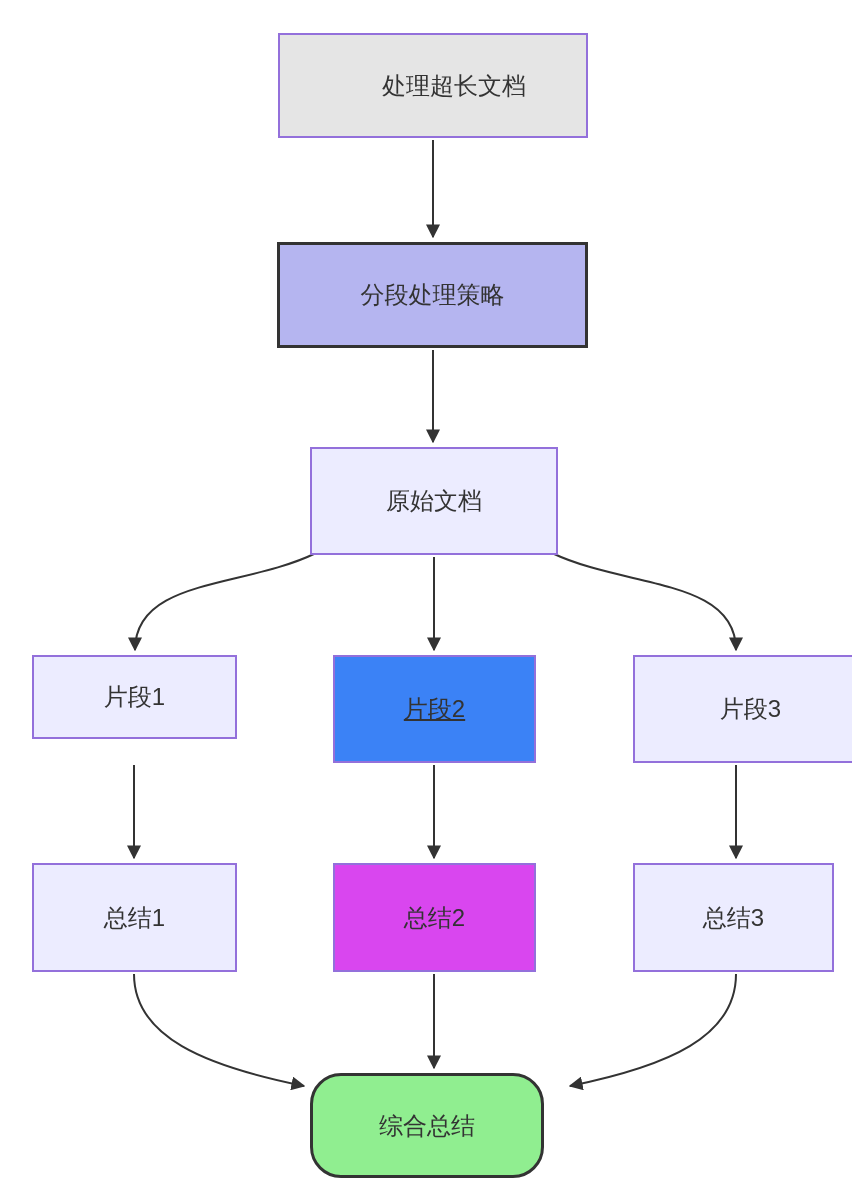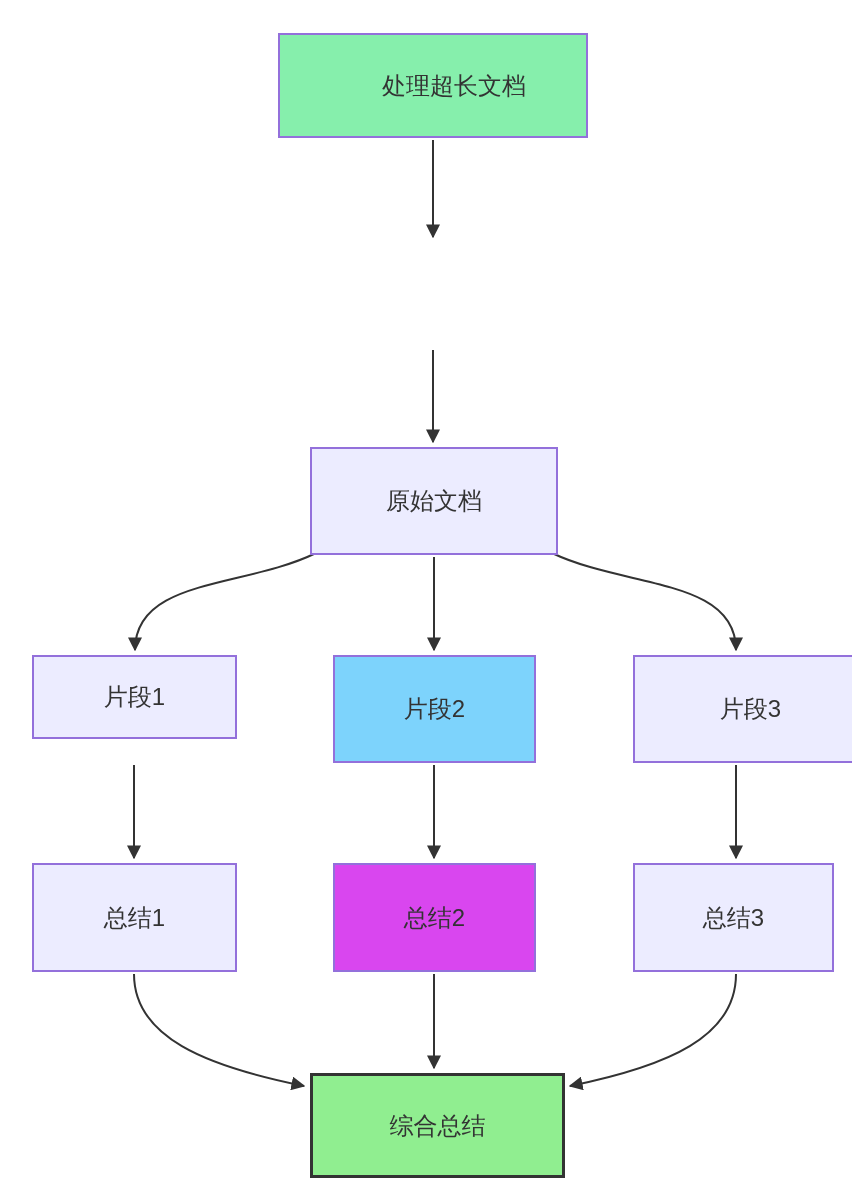--- a/index.html
+++ b/index.html
@@ -47,21 +47,21 @@
   
   .n-a {left:278px;top:33px;  width:310px;height:105px;}
   .n-b {left:277px;top:242px; width:311px;height:106px;}
   .n-c {left:310px;top:447px; width:248px;height:108px;}
   .n-d1{left:32px; top:655px; width:205px;height:84px;}
   .n-d2{left:333px;top:655px; width:203px;height:108px;}
   .n-d3{left:633px;top:655px; width:235px;height:108px;}
   .n-e1{left:32px; top:863px; width:205px;height:109px;text-align:right;}
   .n-e2{left:333px;top:863px; width:203px;height:109px;}
   .n-e3{left:633px;top:863px; width:201px;height:109px;}
-  .n-f {left:310px;top:1073px;width:255px;height:105px;}
+  .n-f {left:310px;top:1073px;width:234px;height:105px;border-radius:31px;}
 </style>
 </head>
 <body style="background: rgb(255, 255, 255);">
 
 <div class="canvas">
 
   <svg class="edges-layer" viewBox="0 0 852 1196" xmlns="http://www.w3.org/2000/svg">
     <defs>
       <marker id="arrow" viewBox="0 0 10 10" refX="9" refY="5" markerWidth="7" markerHeight="7" orient="auto-start-reverse">
         <path class="arrowhead" d="M0,0 L10,5 L0,10 z"></path>
@@ -73,28 +73,29 @@
     <path class="edge" d="M434,557 L434,650" marker-end="url(#arrow)"></path>
     <path class="edge" d="M552,553 C625,588 736,578 736,650" marker-end="url(#arrow)"></path>
     <path class="edge" d="M134,765 L134,858" marker-end="url(#arrow)"></path>
     <path class="edge" d="M434,765 L434,858" marker-end="url(#arrow)"></path>
     <path class="edge" d="M736,765 L736,858" marker-end="url(#arrow)"></path>
     <path class="edge" d="M134,974 C134,1037 205,1066 304,1086" marker-end="url(#arrow)"></path>
     <path class="edge" d="M434,974 L434,1068" marker-end="url(#arrow)"></path>
     <path class="edge" d="M736,974 C736,1037 668,1066 570,1086" marker-end="url(#arrow)"></path>
   </svg>
 
-  <div class="node node-default n-a" style="background-color: #86efac; border-color: rgb(147, 112, 219); padding-left: 42px;">处理超长文档</div>
+  <div class="node node-default n-a" style="background-color: #e5e5e5; border-color: rgb(147, 112, 219); padding-left: 42px;">处理超长文档</div>
 
+  <div class="node node-emphasis n-b" style="background-color: rgb(181, 181, 240); border-color: rgb(51, 51, 51);">分段处理策略</div>
 
   <div class="node node-default n-c" style="background-color: rgb(236, 236, 255); border-color: rgb(147, 112, 219);">原始文档</div>
 
   <div class="node node-default n-d1" style="background-color: rgb(236, 236, 255); border-color: rgb(147, 112, 219);">片段1</div>
 
-  <div class="node node-default n-d2" style="background-color: #7dd3fc; border-color: rgb(147, 112, 219);">片段2</div>
+  <div class="node node-default n-d2" style="background-color: #3b82f6; border-color: rgb(147, 112, 219); text-decoration: underline;">片段2</div>
 
   <div class="node node-default n-d3" style="background-color: rgb(236, 236, 255); border-color: rgb(147, 112, 219);">片段3</div>
 
   <div class="node node-default n-e1" style="background-color: rgb(236, 236, 255); border-color: rgb(147, 112, 219);">总结1</div>
 
   <div class="node node-default n-e2" style="background-color: #d946ef; border-color: rgb(147, 112, 219);">总结2</div>
 
   <div class="node node-default n-e3" style="background-color: rgb(236, 236, 255); border-color: rgb(147, 112, 219);">总结3</div>
 
   <div class="node node-success n-f" style="background-color: rgb(144, 238, 144); border-color: rgb(51, 51, 51);">综合总结</div>

